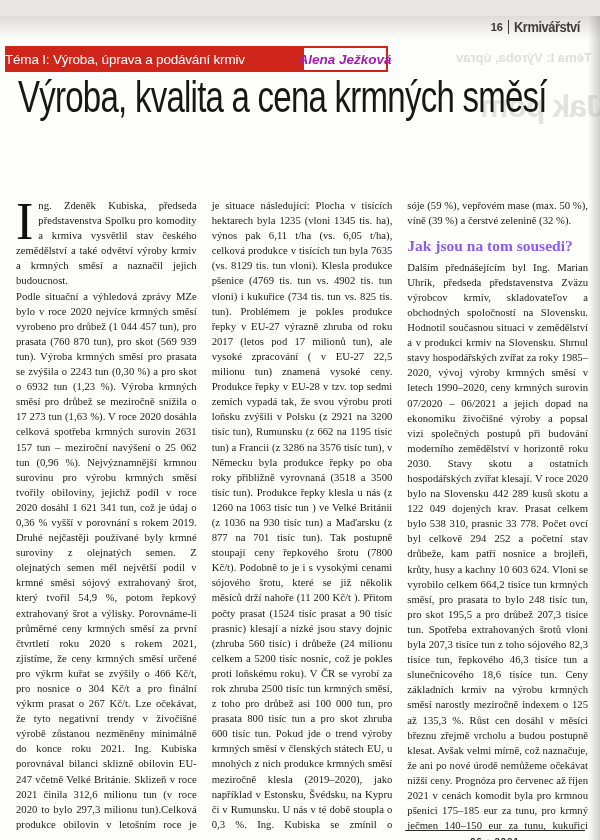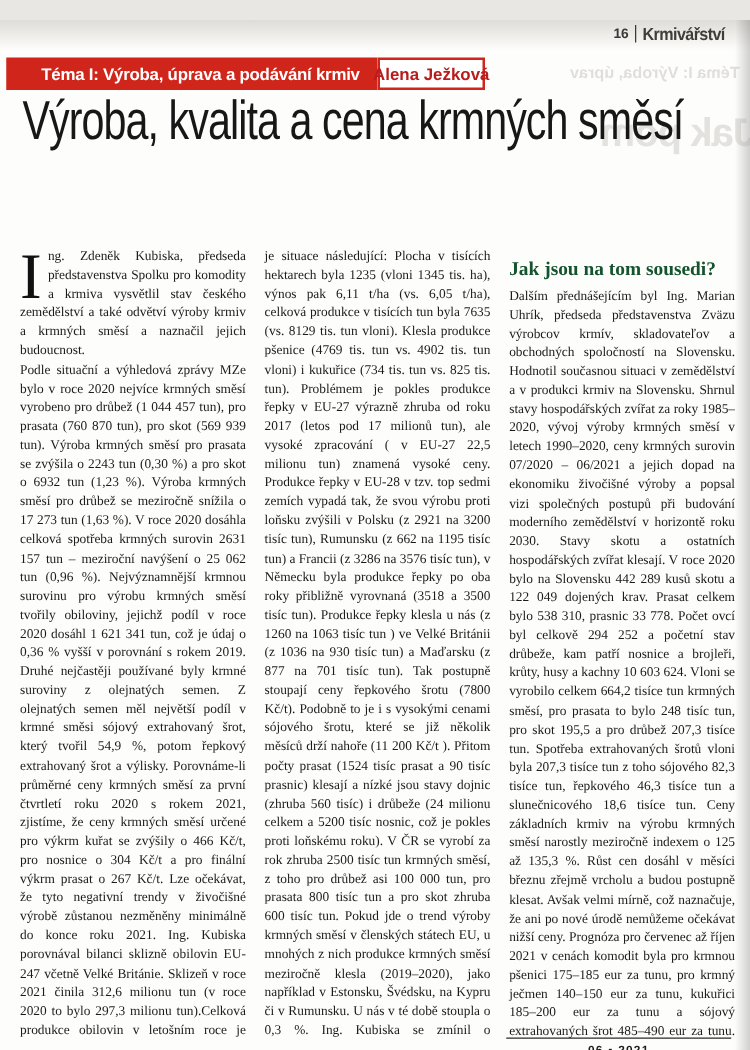--- a/index.html
+++ b/index.html
@@ -17,46 +17,46 @@
 
   .journal-header{position:absolute;top:3px;right:14px;display:flex;align-items:center;gap:5px;
     font-family:"Liberation Sans",sans-serif;}
   .journal-header .pg{font-size:11px;font-weight:bold;color:#3a3937;}
   .journal-header .vbar{display:inline-block;width:1.5px;height:14px;background:#3a3937;}
   .journal-header .jname{font-size:14px;font-weight:bold;color:#3f3e3b;letter-spacing:-0.5px;
     transform:scaleX(.92);transform-origin:left;}
 
   .theme-bar{position:absolute;top:30px;left:5px;width:297px;height:26px;background:#d0251a;
     display:flex;align-items:center;}
-  .theme-bar span{font-family:"Liberation Sans",sans-serif;font-weight:bold;font-size:13.5px;
-    color:#ffffff;padding-left:28px;letter-spacing:-0.2px;white-space:nowrap;}
+  .theme-bar span{font-family:"Liberation Sans",sans-serif;font-weight:normal;font-size:13.5px;
+    color:#ffffff;letter-spacing:-0.2px;white-space:nowrap;}
   .author-box{position:absolute;top:30px;left:302px;width:82px;height:22px;background:#ffffff;
     border:2px solid #d0251a;display:flex;align-items:center;justify-content:center;}
   .author-box span{font-family:"Liberation Sans",sans-serif;font-weight:bold;font-size:13.5px;
-    color:#b91c1c;white-space:nowrap;}
+    color:#a21caf;white-space:nowrap;font-style:italic;}
 
   .ghost{position:absolute;transform:scaleX(-1);color:#aba69f;opacity:.40;
     font-family:"Liberation Sans",sans-serif;font-weight:bold;white-space:nowrap;pointer-events:none;}
   .ghost-bar{top:34px;right:8px;font-size:13px;opacity:.35;}
   .ghost-title{top:72px;right:-4px;font-size:32px;opacity:.30;letter-spacing:-1px;}
 
   .title{position:absolute;top:56px;left:18px;margin:0;z-index:2;
     font-family:"Liberation Sans",sans-serif;font-weight:normal;color:#171717;
     font-size:44px;letter-spacing:-1px;white-space:nowrap;
     transform:scaleX(.75);transform-origin:left top;}
 
   .lead{position:absolute;top:116px;left:30px;width:534px;margin:0;z-index:2;
     font-size:14.6px;line-height:19.6px;color:#121212;}
 
   .columns{position:absolute;top:182px;left:16px;width:572px;height:634px;overflow:hidden;
     display:flex;gap:15px;z-index:2;}
   .col{flex:1 1 0;font-size:10.7px;line-height:15.1px;text-align:justify;}
   .col p{margin:0;}
   .dropcap{float:left;font-size:52px;line-height:42px;padding:3px 5px 0 0;color:#111;}
-  .subhead{font-family:"Liberation Serif",serif;font-weight:bold;color:#14532d;
+  .subhead{font-family:"Liberation Serif",serif;font-weight:bold;color:#8b5cf6;
     font-size:15.5px;line-height:18.5px;margin:13px 0 4px 0;text-align:left;}
   .col3-head{margin-top:9px;}
 
   .footer{position:absolute;left:405px;top:814px;width:180px;z-index:2;}
   .footer-line{border-top:1.6px solid #2a2a2a;height:0;}
   .issue{text-align:center;margin-top:4px;font-family:"Liberation Sans",sans-serif;
     font-weight:bold;font-size:9.5px;color:#1e1e1e;letter-spacing:1px;}
 </style>
 </head>
 <body>
@@ -86,20 +86,21 @@
 
   <div class="columns">
     <div class="col">
       <p><span class="dropcap">I</span><span>ng. Zdeněk Kubiska, předseda představenstva Spolku pro komodity a krmiva vysvětlil stav českého zemědělství a také odvětví výroby krmiv a krmných směsí a naznačil jejich budoucnost.</span></p>
       <p>Podle situační a výhledová zprávy MZe bylo v roce 2020 nejvíce krmných směsí vyrobeno pro drůbež (1 044 457 tun), pro prasata (760 870 tun), pro skot (569 939 tun). Výroba krmných směsí pro prasata se zvýšila o 2243 tun (0,30 %) a pro skot o 6932 tun (1,23 %). Výroba krmných směsí pro drůbež se meziročně snížila o 17 273 tun (1,63 %). V roce 2020 dosáhla celková spotřeba krmných surovin 2631 157 tun – meziroční navýšení o 25 062 tun (0,96 %). Nejvýznamnější krmnou surovinu pro výrobu krmných směsí tvořily obiloviny, jejichž podíl v roce 2020 dosáhl 1 621 341 tun, což je údaj o 0,36 % vyšší v porovnání s rokem 2019. Druhé nejčastěji používané byly krmné suroviny z olejnatých semen. Z olejnatých semen měl největší podíl v krmné směsi sójový extrahovaný šrot, který tvořil 54,9 %, potom řepkový extrahovaný šrot a výlisky. Porovnáme-li průměrné ceny krmných směsí za první čtvrtletí roku 2020 s rokem 2021, zjistíme, že ceny krmných směsí určené pro výkrm kuřat se zvýšily o 466 Kč/t, pro nosnice o 304 Kč/t a pro finální výkrm prasat o 267 Kč/t. Lze očekávat, že tyto negativní trendy v živočišné výrobě zůstanou nezměněny minimálně do konce roku 2021. Ing. Kubiska porovnával bilanci sklizně obilovin EU-247 včetně Velké Británie. Sklizeň v roce 2021 činila 312,6 milionu tun (v roce 2020 to bylo 297,3 milionu tun).Celková produkce obilovin v letošním roce je oproti roku 2020 vyšší o 15,3 milionu tun. Plocha obilnin byla 56 mil. ha ( v roce 2020 pak 55 mil. ha) a také hektarové výnosy obilnin byly letos vyšší (6,1 t/ha vs. 5,6 t/ha). Pokud jde o sklizeň obilovin včetně kukuřice v ČR,</p>
     </div>
     <div class="col">
       <p>je situace následující: Plocha v tisících hektarech byla 1235 (vloni 1345 tis. ha), výnos pak 6,11 t/ha (vs. 6,05 t/ha), celková produkce v tisících tun byla 7635 (vs. 8129 tis. tun vloni). Klesla produkce pšenice (4769 tis. tun vs. 4902 tis. tun vloni) i kukuřice (734 tis. tun vs. 825 tis. tun). Problémem je pokles produkce řepky v EU-27 výrazně zhruba od roku 2017 (letos pod 17 milionů tun), ale vysoké zpracování ( v EU-27 22,5 milionu tun) znamená vysoké ceny. Produkce řepky v EU-28 v tzv. top sedmi zemích vypadá tak, že svou výrobu proti loňsku zvýšili v Polsku (z 2921 na 3200 tisíc tun), Rumunsku (z 662 na 1195 tisíc tun) a Francii (z 3286 na 3576 tisíc tun), v Německu byla produkce řepky po oba roky přibližně vyrovnaná (3518 a 3500 tisíc tun). Produkce řepky klesla u nás (z 1260 na 1063 tisíc tun ) ve Velké Británii (z 1036 na 930 tisíc tun) a Maďarsku (z 877 na 701 tisíc tun). Tak postupně stoupají ceny řepkového šrotu (7800 Kč/t). Podobně to je i s vysokými cenami sójového šrotu, které se již několik měsíců drží nahoře (11 200 Kč/t ). Přitom počty prasat (1524 tisíc prasat a 90 tisíc prasnic) klesají a nízké jsou stavy dojnic (zhruba 560 tisíc) i drůbeže (24 milionu celkem a 5200 tisíc nosnic, což je pokles proti loňskému roku). V ČR se vyrobí za rok zhruba 2500 tisíc tun krmných směsí, z toho pro drůbež asi 100 000 tun, pro prasata 800 tisíc tun a pro skot zhruba 600 tisíc tun. Pokud jde o trend výroby krmných směsí v členských státech EU, u mnohých z nich produkce krmných směsí meziročně klesla (2019–2020), jako například v Estonsku, Švédsku, na Kypru či v Rumunsku. U nás v té době stoupla o 0,3 %. Ing. Kubiska se zmínil o soběstačnosti, resp. nesoběstačnosti naší země v různých komoditách. Soběstační jsme v produkci mléka (138 %), hovězím mase (122 %), cukru (159 %) řepce (113 %), v obilovinách (141 %). Bohužel soběstačnost nám chybí v produkci vajec (91 %), ovoce mírného pásma (77 %), drůbeže (72 %), bramborách a jejich pěstování (71 %),</p>
     </div>
     <div class="col">
+      <p>sóje (59 %), vepřovém mase (max. 50 %), víně (39 %) a čerstvé zelenině (32 %).</p>
       <h2 class="subhead col3-head">Jak jsou na tom sousedi?</h2>
       <p>Dalším přednášejícím byl Ing. Marian Uhrík, předseda představenstva Zväzu výrobcov krmív, skladovateľov a obchodných spoločností na Slovensku. Hodnotil současnou situaci v zemědělství a v produkci krmiv na Slovensku. Shrnul stavy hospodářských zvířat za roky 1985–2020, vývoj výroby krmných směsí v letech 1990–2020, ceny krmných surovin 07/2020 – 06/2021 a jejich dopad na ekonomiku živočišné výroby a popsal vizi společných postupů při budování moderního zemědělství v horizontě roku 2030. Stavy skotu a ostatních hospodářských zvířat klesají. V roce 2020 bylo na Slovensku 442 289 kusů skotu a 122 049 dojených krav. Prasat celkem bylo 538 310, prasnic 33 778. Počet ovcí byl celkově 294 252 a početní stav drůbeže, kam patří nosnice a brojleři, krůty, husy a kachny 10 603 624. Vloni se vyrobilo celkem 664,2 tisíce tun krmných směsí, pro prasata to bylo 248 tisíc tun, pro skot 195,5 a pro drůbež 207,3 tisíce tun. Spotřeba extrahovaných šrotů vloni byla 207,3 tisíce tun z toho sójového 82,3 tisíce tun, řepkového 46,3 tisíce tun a slunečnicového 18,6 tisíce tun. Ceny základních krmiv na výrobu krmných směsí narostly meziročně indexem o 125 až 135,3 %. Růst cen dosáhl v měsíci březnu zřejmě vrcholu a budou postupně klesat. Avšak velmi mírně, což naznačuje, že ani po nové úrodě nemůžeme očekávat nižší ceny. Prognóza pro červenec až říjen 2021 v cenách komodit byla pro krmnou pšenici 175–185 eur za tunu, pro krmný ječmen 140–150 eur za tunu, kukuřici 185–200 eur za tunu a sójový extrahovaných šrot 485–490 eur za tunu. Výše uvedená krmiva představují v krmných směsích pro prasata až 85 % jejich obsahu, následně se v tomto trendu zvyšují i ceny předmětných krmných směsí pro prasata. Průměrná cena krmné směsi pro výkrm prasat v červenci 2021 byla 279,5 eura za tunu. Jde o suché, granulované krmné směsi</p>
     </div>
   </div>
 
   <div class="footer">
     <div class="footer-line"></div>
     <div class="issue">06 ▪ 2021</div>
   </div>
 </div>

